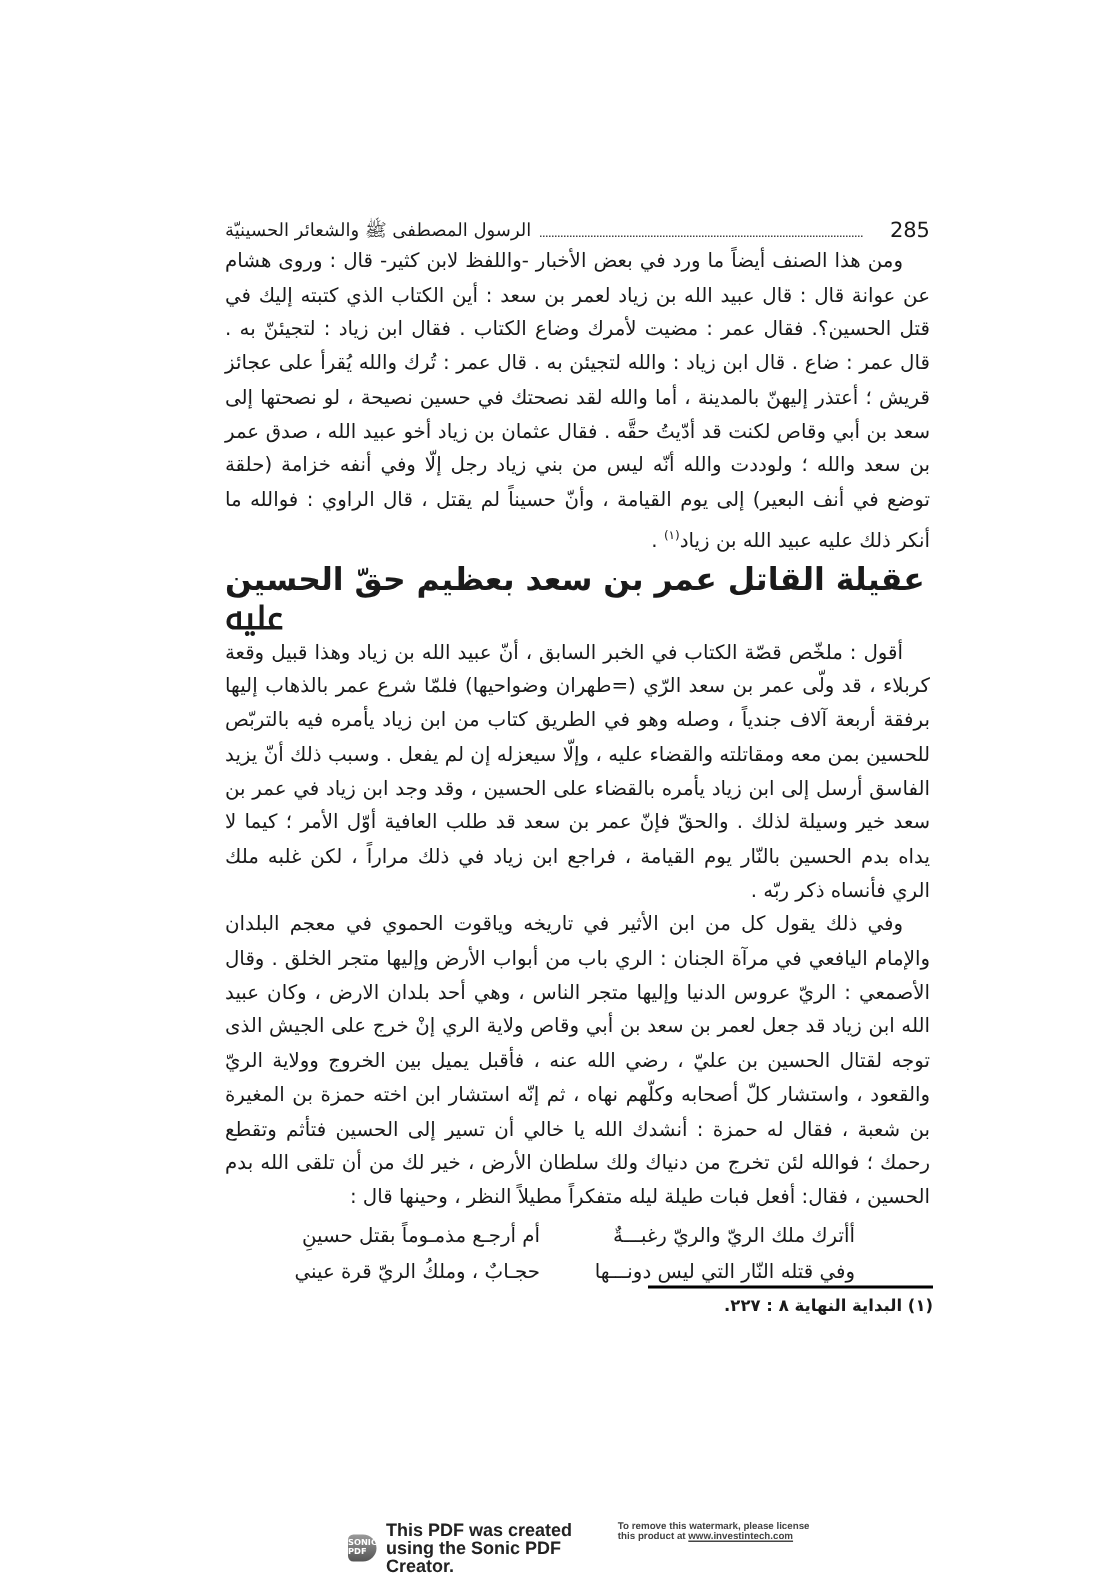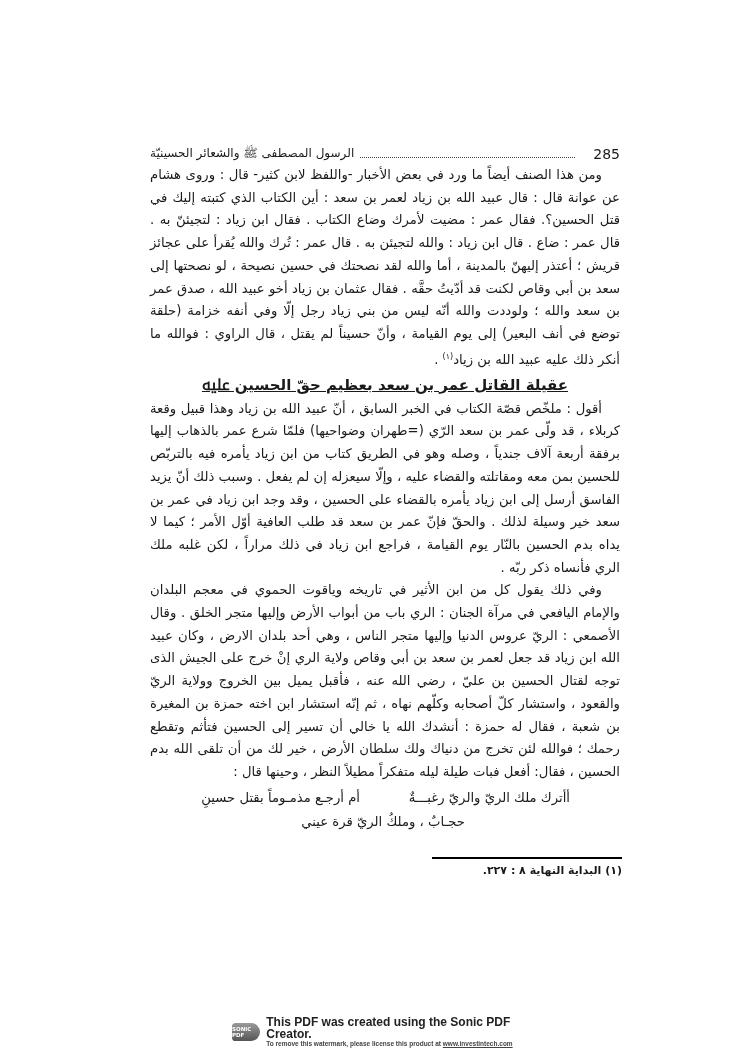--- a/index.html
+++ b/index.html
@@ -5,30 +5,30 @@
   html, body { margin: 0; padding: 0; background: #ffffff; }
   body { width: 744px; height: 1053px; position: relative; overflow: hidden; font-family: "DejaVu Sans", sans-serif; color: #1a1a1a; }
   .page { position: absolute; left: 0; top: 0; width: 744px; height: 1053px; }
   .header { position: absolute; left: 150px; top: 143px; width: 470px; height: 22px; direction: rtl; display: flex; align-items: center; font-size: 12px; }
   .header .page-num { font-size: 14px; margin-left: 12px; }
   .header .dots { flex: 1; border-bottom: 1px dotted #444; height: 0; margin: 0 6px; position: relative; top: 3px; }
   .header .running-title { font-size: 12px; white-space: nowrap; }
   .body-text { position: absolute; left: 150px; top: 164px; width: 470px; direction: rtl; text-align: justify; font-size: 13.2px; line-height: 22.7px; }
   .body-text p { margin: 0; text-align-last: right; }
   .body-text p.indent { text-indent: 18px; }
-  .heading { direction: rtl; text-align: center; font-weight: bold; font-size: 15px; line-height: 26px; margin: 0; text-decoration: underline; }
+  .heading { direction: rtl; text-align: left; font-weight: bold; font-size: 21px; line-height: 26px; margin: 0; }
   .sup { font-size: 8px; vertical-align: super; }
   .poem { direction: rtl; margin-top: 2px; }
   .poem-row { display: flex; justify-content: center; gap: 50px; line-height: 24px; font-size: 13.2px; }
   .poem-row span { width: 160px; text-align: right; white-space: nowrap; }
   .fn-rule { position: absolute; left: 432px; top: 857px; width: 190px; height: 2px; background: #000; }
   .footnote { position: absolute; left: 400px; top: 864px; width: 222px; direction: rtl; text-align: right; font-size: 11px; font-weight: bold; }
   .watermark { position: absolute; left: 232px; top: 1020px; width: 310px; height: 24px; display: flex; align-items: center; gap: 6px; }
   .wm-logo { width: 30px; height: 18px; border-radius: 4px 10px 10px 4px; background: linear-gradient(#9a9a9a, #555); color: #fff; font-size: 5.5px; font-weight: bold; display: flex; align-items: center; justify-content: center; }
-  .wm-text { display: flex; flex-direction: column; line-height: 1; }
+  .wm-text { display: flex; flex-direction: row; line-height: 1; }
   .wm-line1 { font-family: "Liberation Sans", sans-serif; font-weight: bold; font-size: 12px; color: #222; }
   .wm-line2 { font-family: "Liberation Sans", sans-serif; font-weight: bold; font-size: 6.5px; color: #444; margin-top: 1px; }
   .wm-line2 a { color: #444; text-decoration: underline; }
 </style>
 </head>
 <body>
 
 <div class="page">
 
   <div class="header">
@@ -45,20 +45,21 @@
     <p class="indent">أقول : ملخّص قصّة الكتاب في الخبر السابق ، أنّ عبيد الله بن زياد وهذا قبيل وقعة كربلاء ، قد ولّى عمر بن سعد الرّي (=طهران وضواحيها) فلمّا شرع عمر بالذهاب إليها برفقة أربعة آلاف جندياً ، وصله وهو في الطريق كتاب من ابن زياد يأمره فيه بالتربّص للحسين بمن معه ومقاتلته والقضاء عليه ، وإلّا سيعزله إن لم يفعل . وسبب ذلك أنّ يزيد الفاسق أرسل إلى ابن زياد يأمره بالقضاء على الحسين ، وقد وجد ابن زياد في عمر بن سعد خير وسيلة لذلك . والحقّ فإنّ عمر بن سعد قد طلب العافية أوّل الأمر ؛ كيما لا يداه بدم الحسين بالنّار يوم القيامة ، فراجع ابن زياد في ذلك مراراً ، لكن غلبه ملك الري فأنساه ذكر ربّه .</p>
 
     <p class="indent">وفي ذلك يقول كل من ابن الأثير في تاريخه وياقوت الحموي في معجم البلدان والإمام اليافعي في مرآة الجنان : الري باب من أبواب الأرض وإليها متجر الخلق . وقال الأصمعي : الريّ عروس الدنيا وإليها متجر الناس ، وهي أحد بلدان الارض ، وكان عبيد الله ابن زياد قد جعل لعمر بن سعد بن أبي وقاص ولاية الري إنْ خرج على الجيش الذى توجه لقتال الحسين بن عليّ ، رضي الله عنه ، فأقبل يميل بين الخروج وولاية الريّ والقعود ، واستشار كلّ أصحابه وكلّهم نهاه ، ثم إنّه استشار ابن اخته حمزة بن المغيرة بن شعبة ، فقال له حمزة : أنشدك الله يا خالي أن تسير إلى الحسين فتأثم وتقطع رحمك ؛ فوالله لئن تخرج من دنياك ولك سلطان الأرض ، خير لك من أن تلقى الله بدم الحسين ، فقال: أفعل فبات طيلة ليله متفكراً مطيلاً النظر ، وحينها قال :</p>
 
     <div class="poem">
       <div class="poem-row">
         <span>أأترك ملك الريّ والريّ رغبـــةٌ</span>
         <span>أم أرجـع مذمـوماً بقتل حسينِ</span>
       </div>
       <div class="poem-row">
+        <span>وفي قتله النّار التي ليس دونـــها</span>
         <span>حجـابٌ ، وملكُ الريّ قرة عيني</span>
       </div>
     </div>
   </div>
 
   <div class="fn-rule"></div>
   <div class="footnote">(١) البداية النهاية ٨ : ٢٢٧.</div>
 
   <div class="watermark">
     <div class="wm-logo">SONIC PDF</div>

